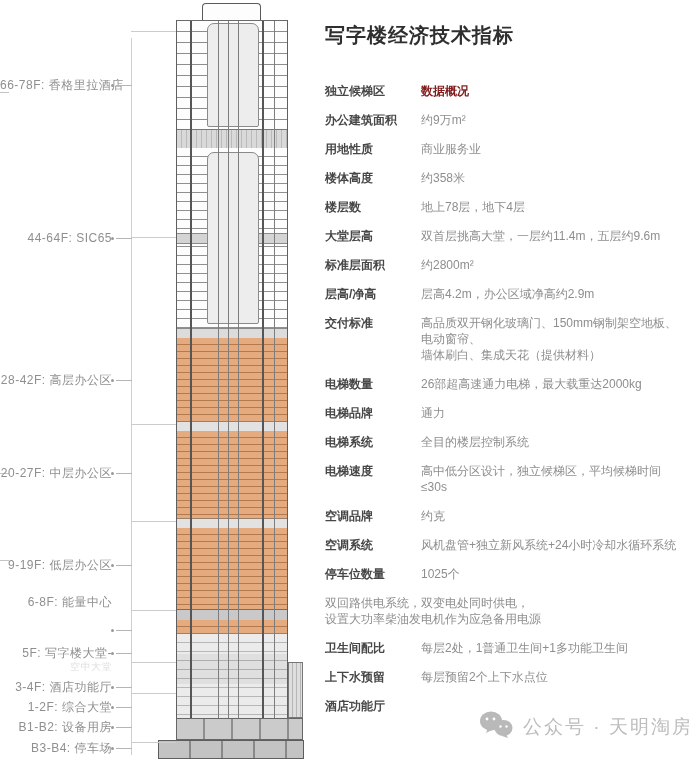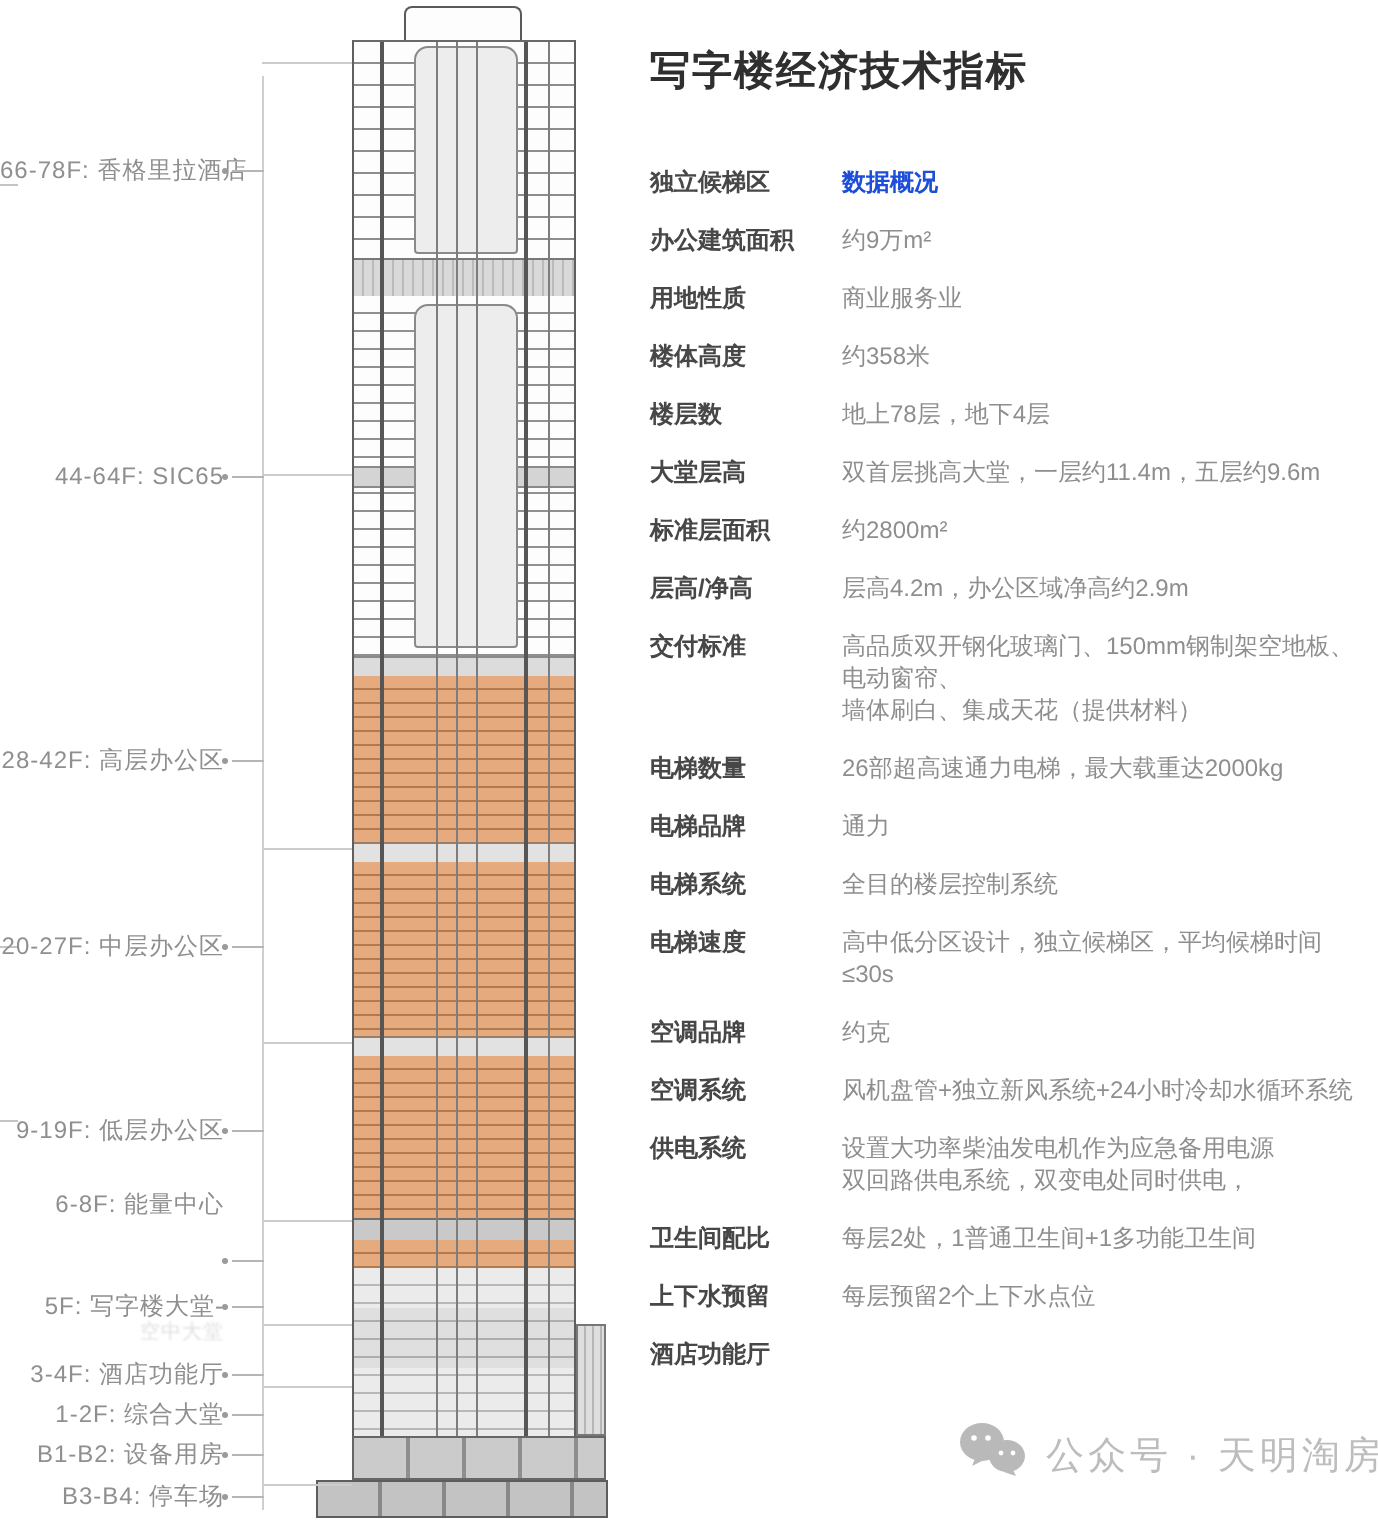--- a/index.html
+++ b/index.html
@@ -74,21 +74,21 @@
   }
 
   
   .spec{position:absolute;left:325px;top:22px;width:360px;}
   .spec-title{font-size:20px;font-weight:bold;color:#2f2f2f;letter-spacing:1px;margin-bottom:34px;}
   .spec-row{display:flex;margin-bottom:13px;}
   .spec-row .k{
     flex:0 0 96px;font-size:12px;font-weight:bold;color:#474747;line-height:16px;white-space:nowrap;
   }
   .spec-row .v{font-size:12px;color:#8e8e8e;line-height:16px;}
-  .spec-row.header .v{font-weight:bold;color:#1d4ed8;}
+  .spec-row.header .v{font-weight:bold;color:#7f1d1d;}
 
   
   .watermark{position:absolute;left:478px;top:710px;display:flex;align-items:center;gap:9px;}
   .watermark .wm-text{font-size:19px;color:#bdbdbd;letter-spacing:2px;white-space:nowrap;}
 </style>
 </head>
 <body>
 
 <div id="canvas">
 
@@ -272,24 +272,29 @@
             <div>约克</div>
           </div>
         </div>
         <div class="spec-row">
           <div class="k">空调系统</div>
           <div class="v">
             <div>风机盘管+独立新风系统+24小时冷却水循环系统</div>
           </div>
         </div>
         <div class="spec-row">
-          <div class="k">供电系统</div>
-          <div class="v">
+          <div class="k">停车位数量</div>
+          <div class="v">
+            <div>1025个</div>
+          </div>
+        </div>
+        <div class="spec-row">
+          <div class="v">
+            <div>双回路供电系统，双变电处同时供电，</div>
             <div>设置大功率柴油发电机作为应急备用电源</div>
-            <div>双回路供电系统，双变电处同时供电，</div>
           </div>
         </div>
         <div class="spec-row">
           <div class="k">卫生间配比</div>
           <div class="v">
             <div>每层2处，1普通卫生间+1多功能卫生间</div>
           </div>
         </div>
         <div class="spec-row">
           <div class="k">上下水预留</div>

